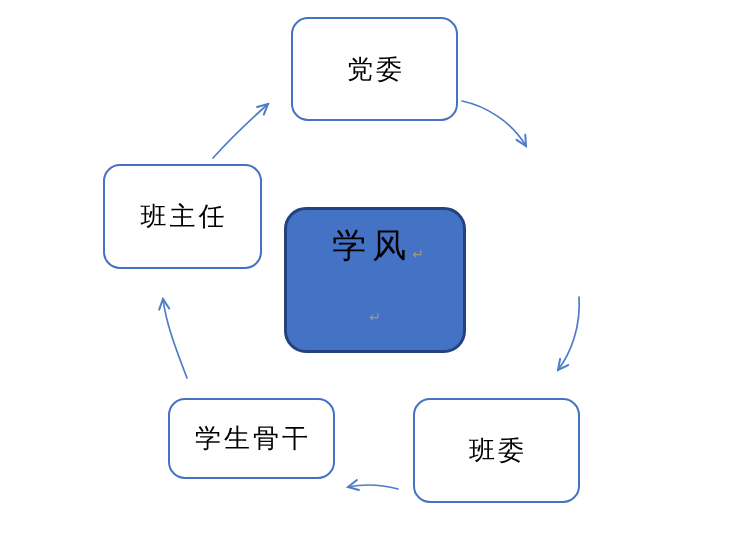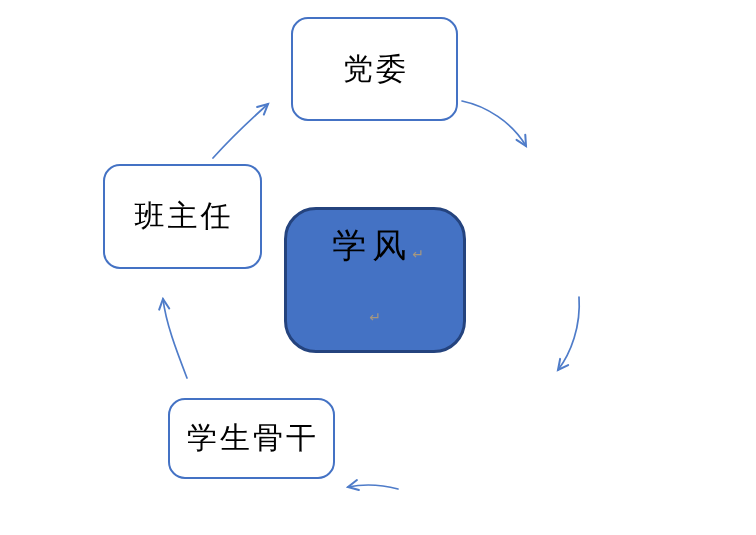--- a/index.html
+++ b/index.html
@@ -25,38 +25,38 @@
   }
   .node {
     position: absolute;
     box-sizing: border-box;
     background: #ffffff;
     border: 2.5px solid var(--node-border, #4472C4);
     border-radius: 17px;
     display: flex;
     align-items: center;
     justify-content: center;
-    font-size: 30px;
+    font-size: 26px;
     color: var(--text, #000000);
     letter-spacing: 3px;
     text-indent: 3px;
     white-space: nowrap;
   }
   .node.pos-top     { left: 291px; top: 17px;  width: 167px; height: 104px; }
   .node.pos-left    { left: 89px;  top: 164px; width: 159px; height: 105px; margin-left: 14px; }
   .node.pos-right   { left: 490px; top: 166px; width: 163px; height: 107px; }
   .node.pos-bleft   { left: 168px; top: 398px; width: 167px; height: 81px; }
   .node.pos-bright  { left: 413px; top: 398px; width: 167px; height: 105px; }
   .center-node {
     position: absolute;
     left: 284px; top: 207px; width: 182px; height: 146px;
     box-sizing: border-box;
     background: var(--center-fill, #4472C4);
     border: 3px solid var(--center-border, #24437E);
-    border-radius: 32px;
+    border-radius: 22px;
     display: flex;
     flex-direction: column;
     align-items: center;
     justify-content: center;
     color: var(--text, #000000);
     font-size: 34px;
     letter-spacing: 6px;
   }
   .cline {
     display: flex;
@@ -102,20 +102,23 @@
     <div class="cline">
       <span class="pmark">↵</span>
     </div>
   </div>
 
   <div class="node pos-top">
     <span>党委</span>
   </div>
 
 
+  <div class="node pos-bright">
+    <span>班委</span>
+  </div>
 
   <div class="node pos-bleft">
     <span>学生骨干</span>
   </div>
 
   <div class="node pos-left">
     <span>班主任</span>
   </div>
 
 </div>

